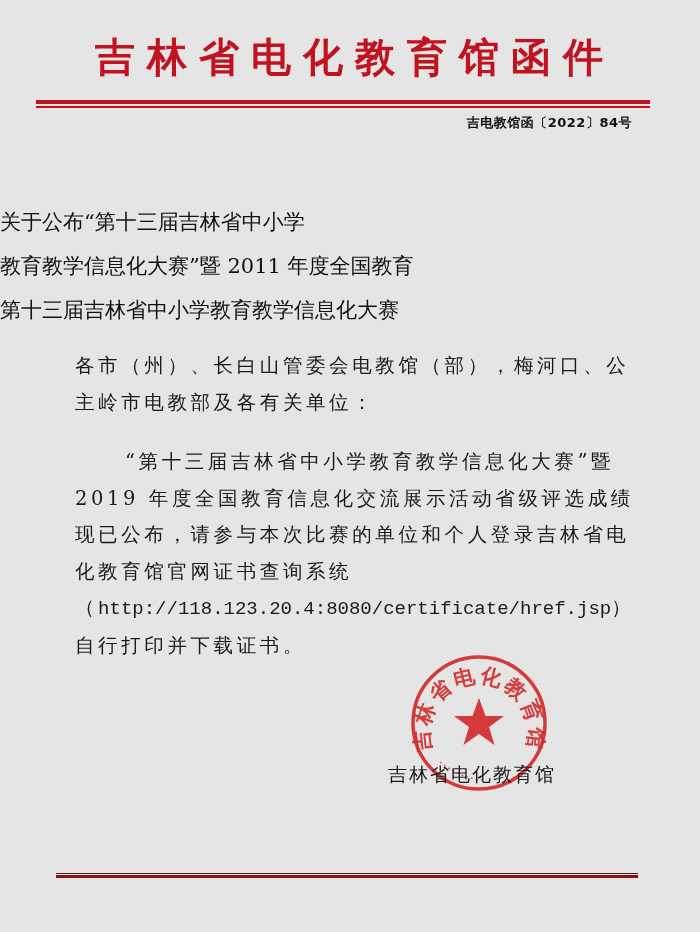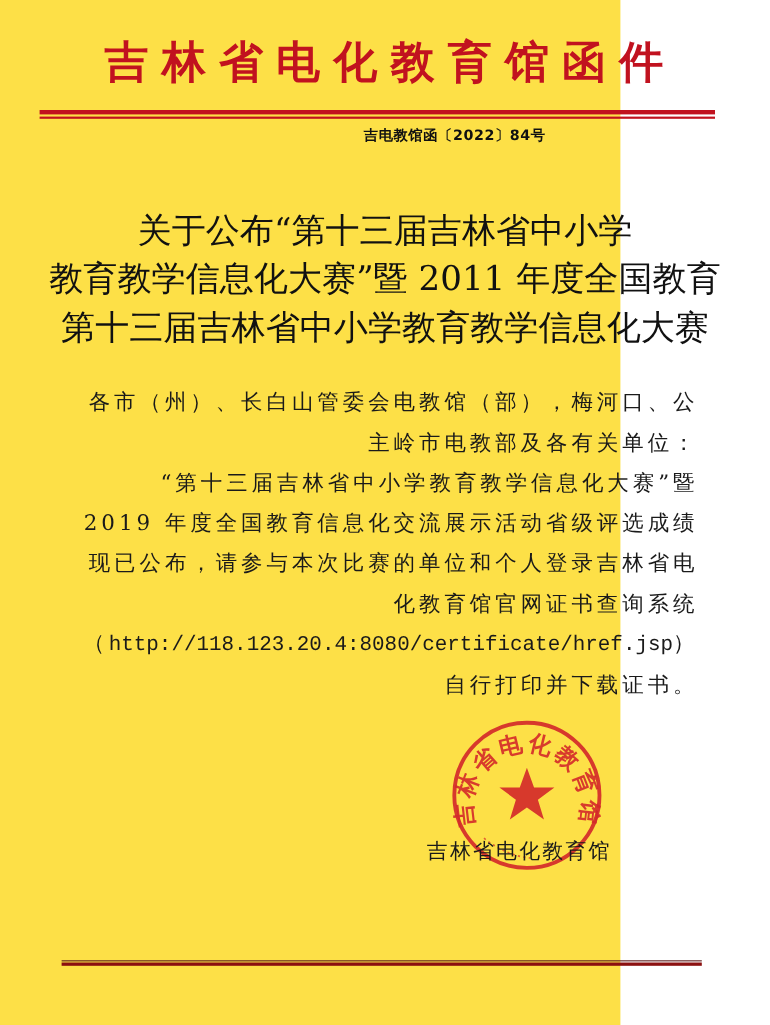--- a/index.html
+++ b/index.html
@@ -11,22 +11,22 @@
       width: 700px;
       height: 932px;
       position: relative;
       overflow: hidden;
       font-family: "DejaVu Serif", "Liberation Serif", serif;
       color: #1a1a1a;
     }
     .page {
       position: absolute;
       left: 0; top: 0;
-      width: 564px; height: 932px;
-      background: #fde047;
+      width: 700px; height: 932px;
+      background: #e5e5e5;
     }
     .letterhead {
       position: absolute;
       left: 0;
       top: 32px;
       width: 700px;
       text-align: center;
       font-family: "DejaVu Sans", "Liberation Sans", sans-serif;
       font-weight: bold;
       font-size: 40px;
@@ -63,46 +63,45 @@
       top: 114px;
       font-family: "DejaVu Sans", "Liberation Sans", sans-serif;
       font-weight: bold;
       font-size: 13px;
       color: #111;
       letter-spacing: 0.5px;
     }
     .title {
       position: absolute;
       left: 0;
-      top: 188px;
+      top: 200px;
       width: 700px;
-      text-align: center;
       font-family: "DejaVu Serif", "Liberation Serif", serif;
-      font-size: 31px;
+      font-size: 21px;
       line-height: 44px;
       color: #111;
     }
     .title div { white-space: nowrap; }
     .body-text {
       position: absolute;
       left: 75px;
       top: 348px;
       width: 560px;
       font-family: "DejaVu Serif", "Liberation Serif", serif;
       font-size: 19.5px;
       line-height: 36.5px;
       color: #1a1a1a;
       letter-spacing: 3.6px;
     }
     .body-text p {
       margin: 0;
-      text-align: right;
     }
     .body-text .indent {
       text-indent: 50px;
+      margin-top: 23px;
     }
     .body-text .url {
       font-family: "Liberation Mono", "DejaVu Sans Mono", monospace;
       letter-spacing: 0;
       font-size: 19px;
     }
     .stamp {
       position: absolute;
       left: 410px;
       top: 654px;

